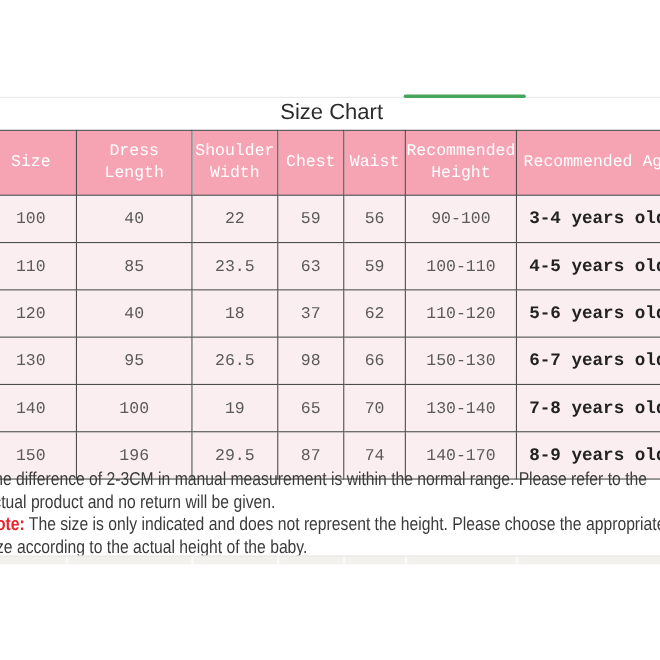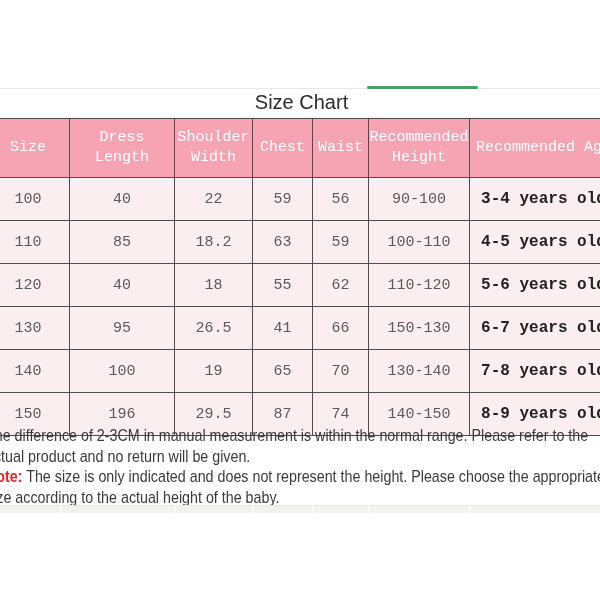--- a/index.html
+++ b/index.html
@@ -86,60 +86,60 @@
         <td>40</td>
         <td>22</td>
         <td>59</td>
         <td>56</td>
         <td>90-100</td>
         <td class="age-cell">3-4 years old</td>
       </tr>
       <tr>
         <td>110</td>
         <td>85</td>
-        <td>18.2</td>
+        <td>23.5</td>
         <td>63</td>
         <td>59</td>
         <td>100-110</td>
         <td class="age-cell">4-5 years old</td>
       </tr>
       <tr>
         <td>120</td>
         <td>40</td>
         <td>18</td>
-        <td>55</td>
+        <td>37</td>
         <td>62</td>
         <td>110-120</td>
         <td class="age-cell">5-6 years old</td>
       </tr>
       <tr>
         <td>130</td>
         <td>95</td>
         <td>26.5</td>
-        <td>41</td>
+        <td>98</td>
         <td>66</td>
         <td>150-130</td>
         <td class="age-cell">6-7 years old</td>
       </tr>
       <tr>
         <td>140</td>
         <td>100</td>
         <td>19</td>
         <td>65</td>
         <td>70</td>
         <td>130-140</td>
         <td class="age-cell">7-8 years old</td>
       </tr>
       <tr>
         <td>150</td>
         <td>196</td>
         <td>29.5</td>
         <td>87</td>
         <td>74</td>
-        <td>140-150</td>
+        <td>140-170</td>
         <td class="age-cell">8-9 years old</td>
       </tr>
     </tbody>
   </table>
 
   <div class="notes">
     <div class="note-line">The difference of 2-3CM in manual measurement is within the normal range. Please refer to the</div>
     <div class="note-line">actual product and no return will be given.</div>
     <div class="note-line"><span class="note-prefix">Note:</span><span> The size is only indicated and does not represent the height. Please choose the appropriate</span></div>
     <div class="note-line">size according to the actual height of the baby.</div>

